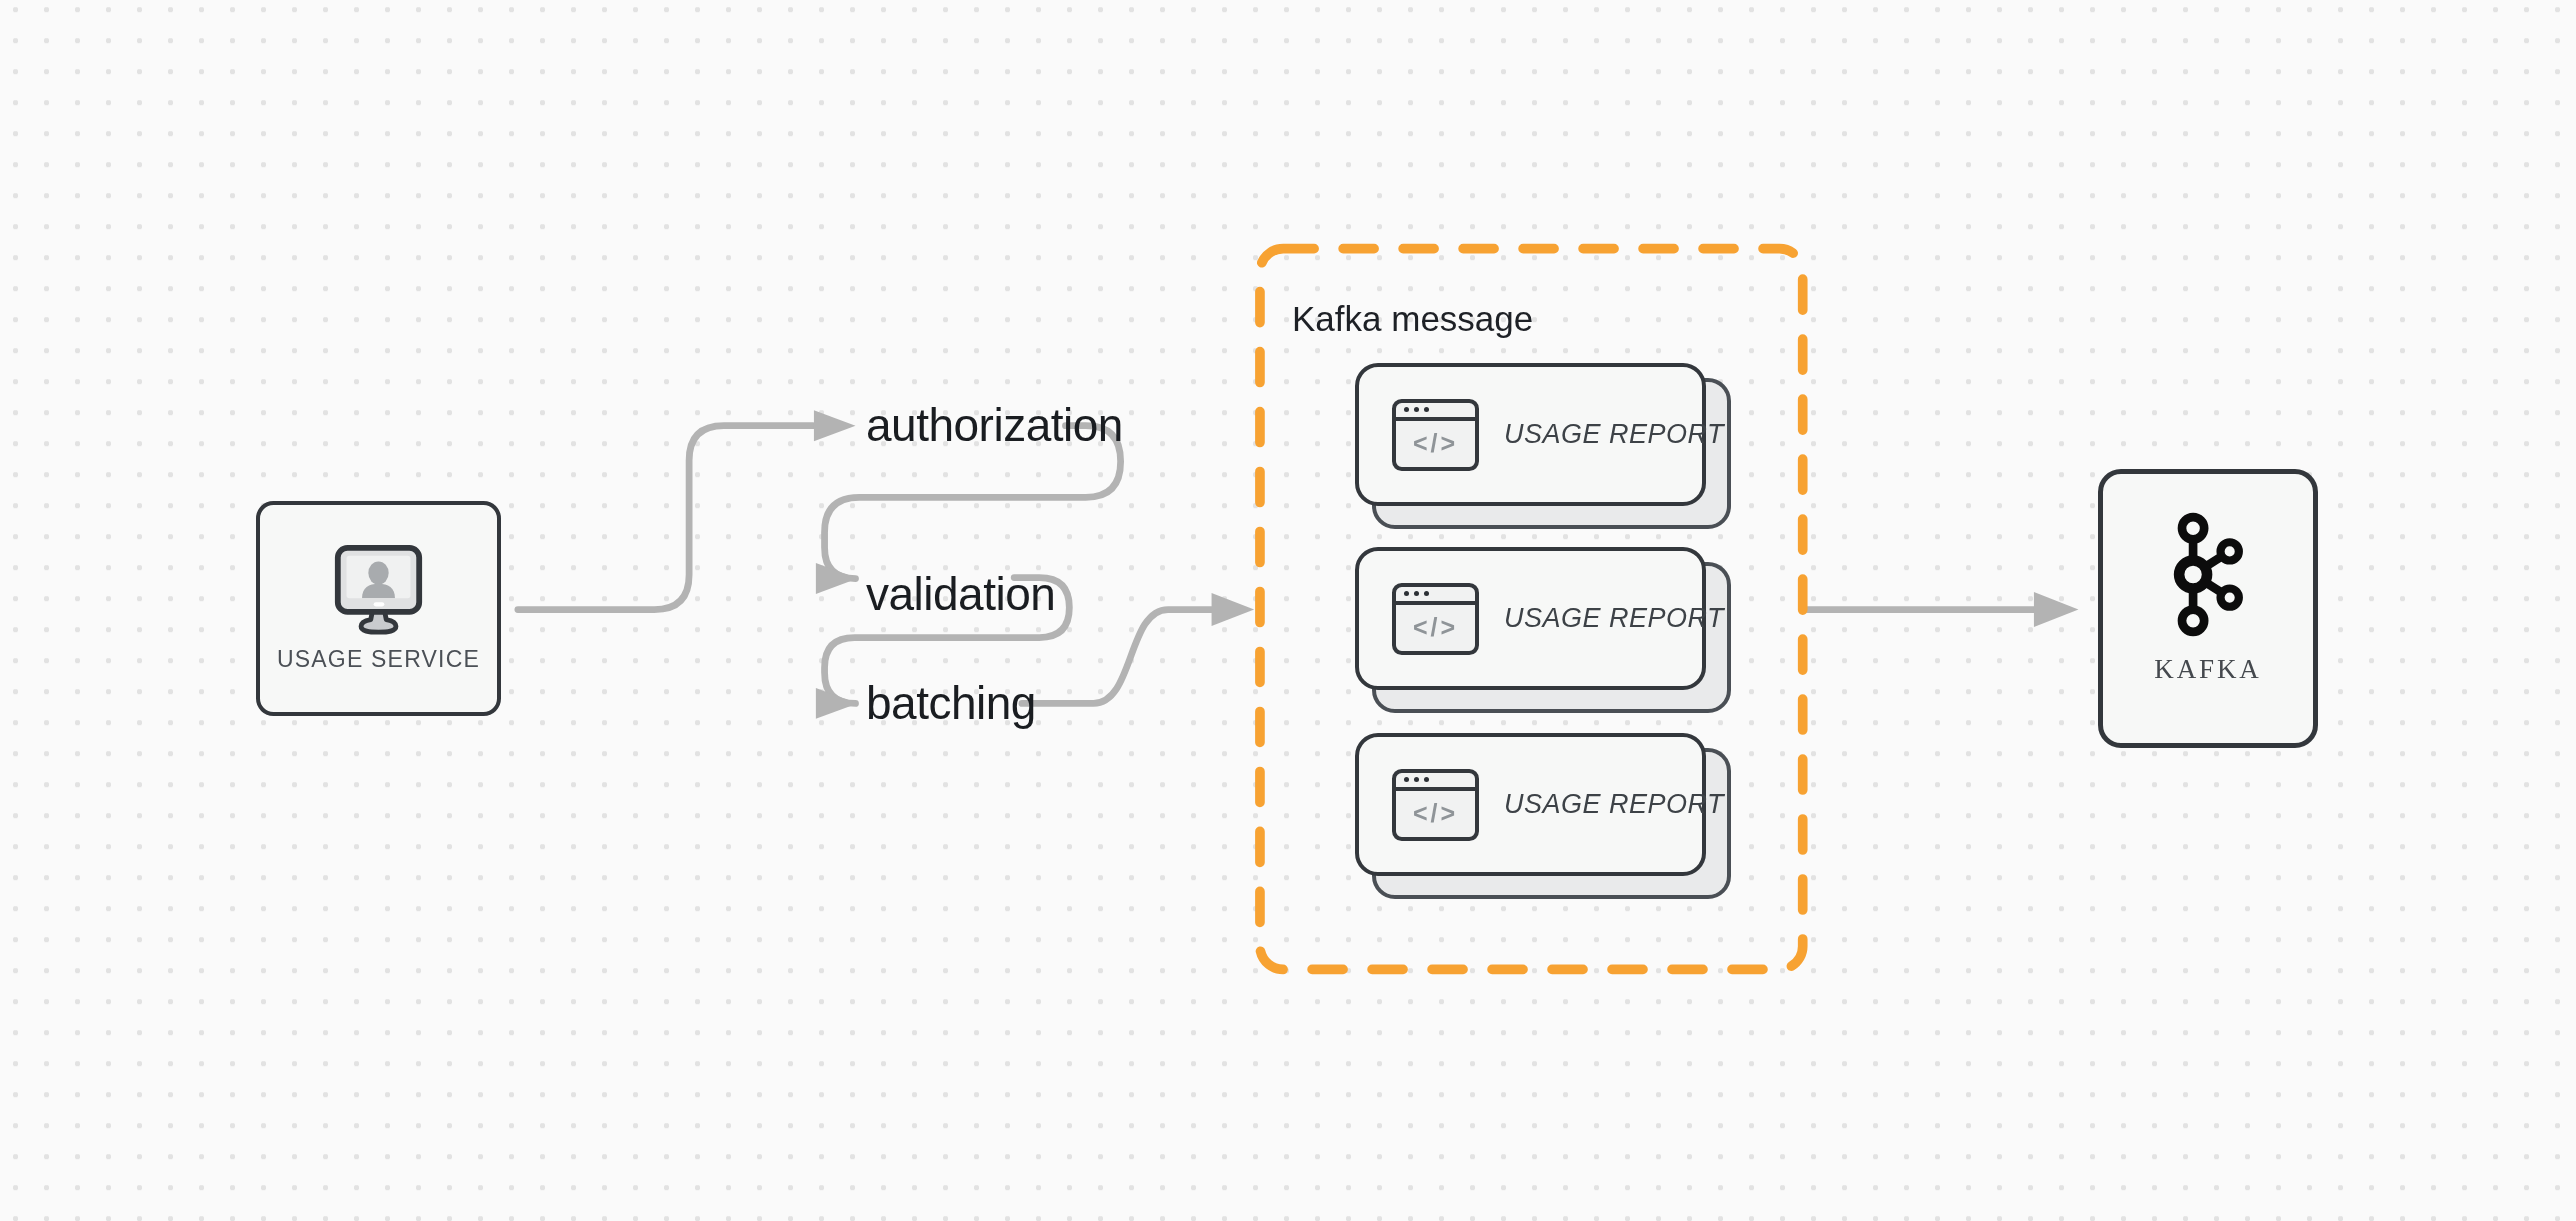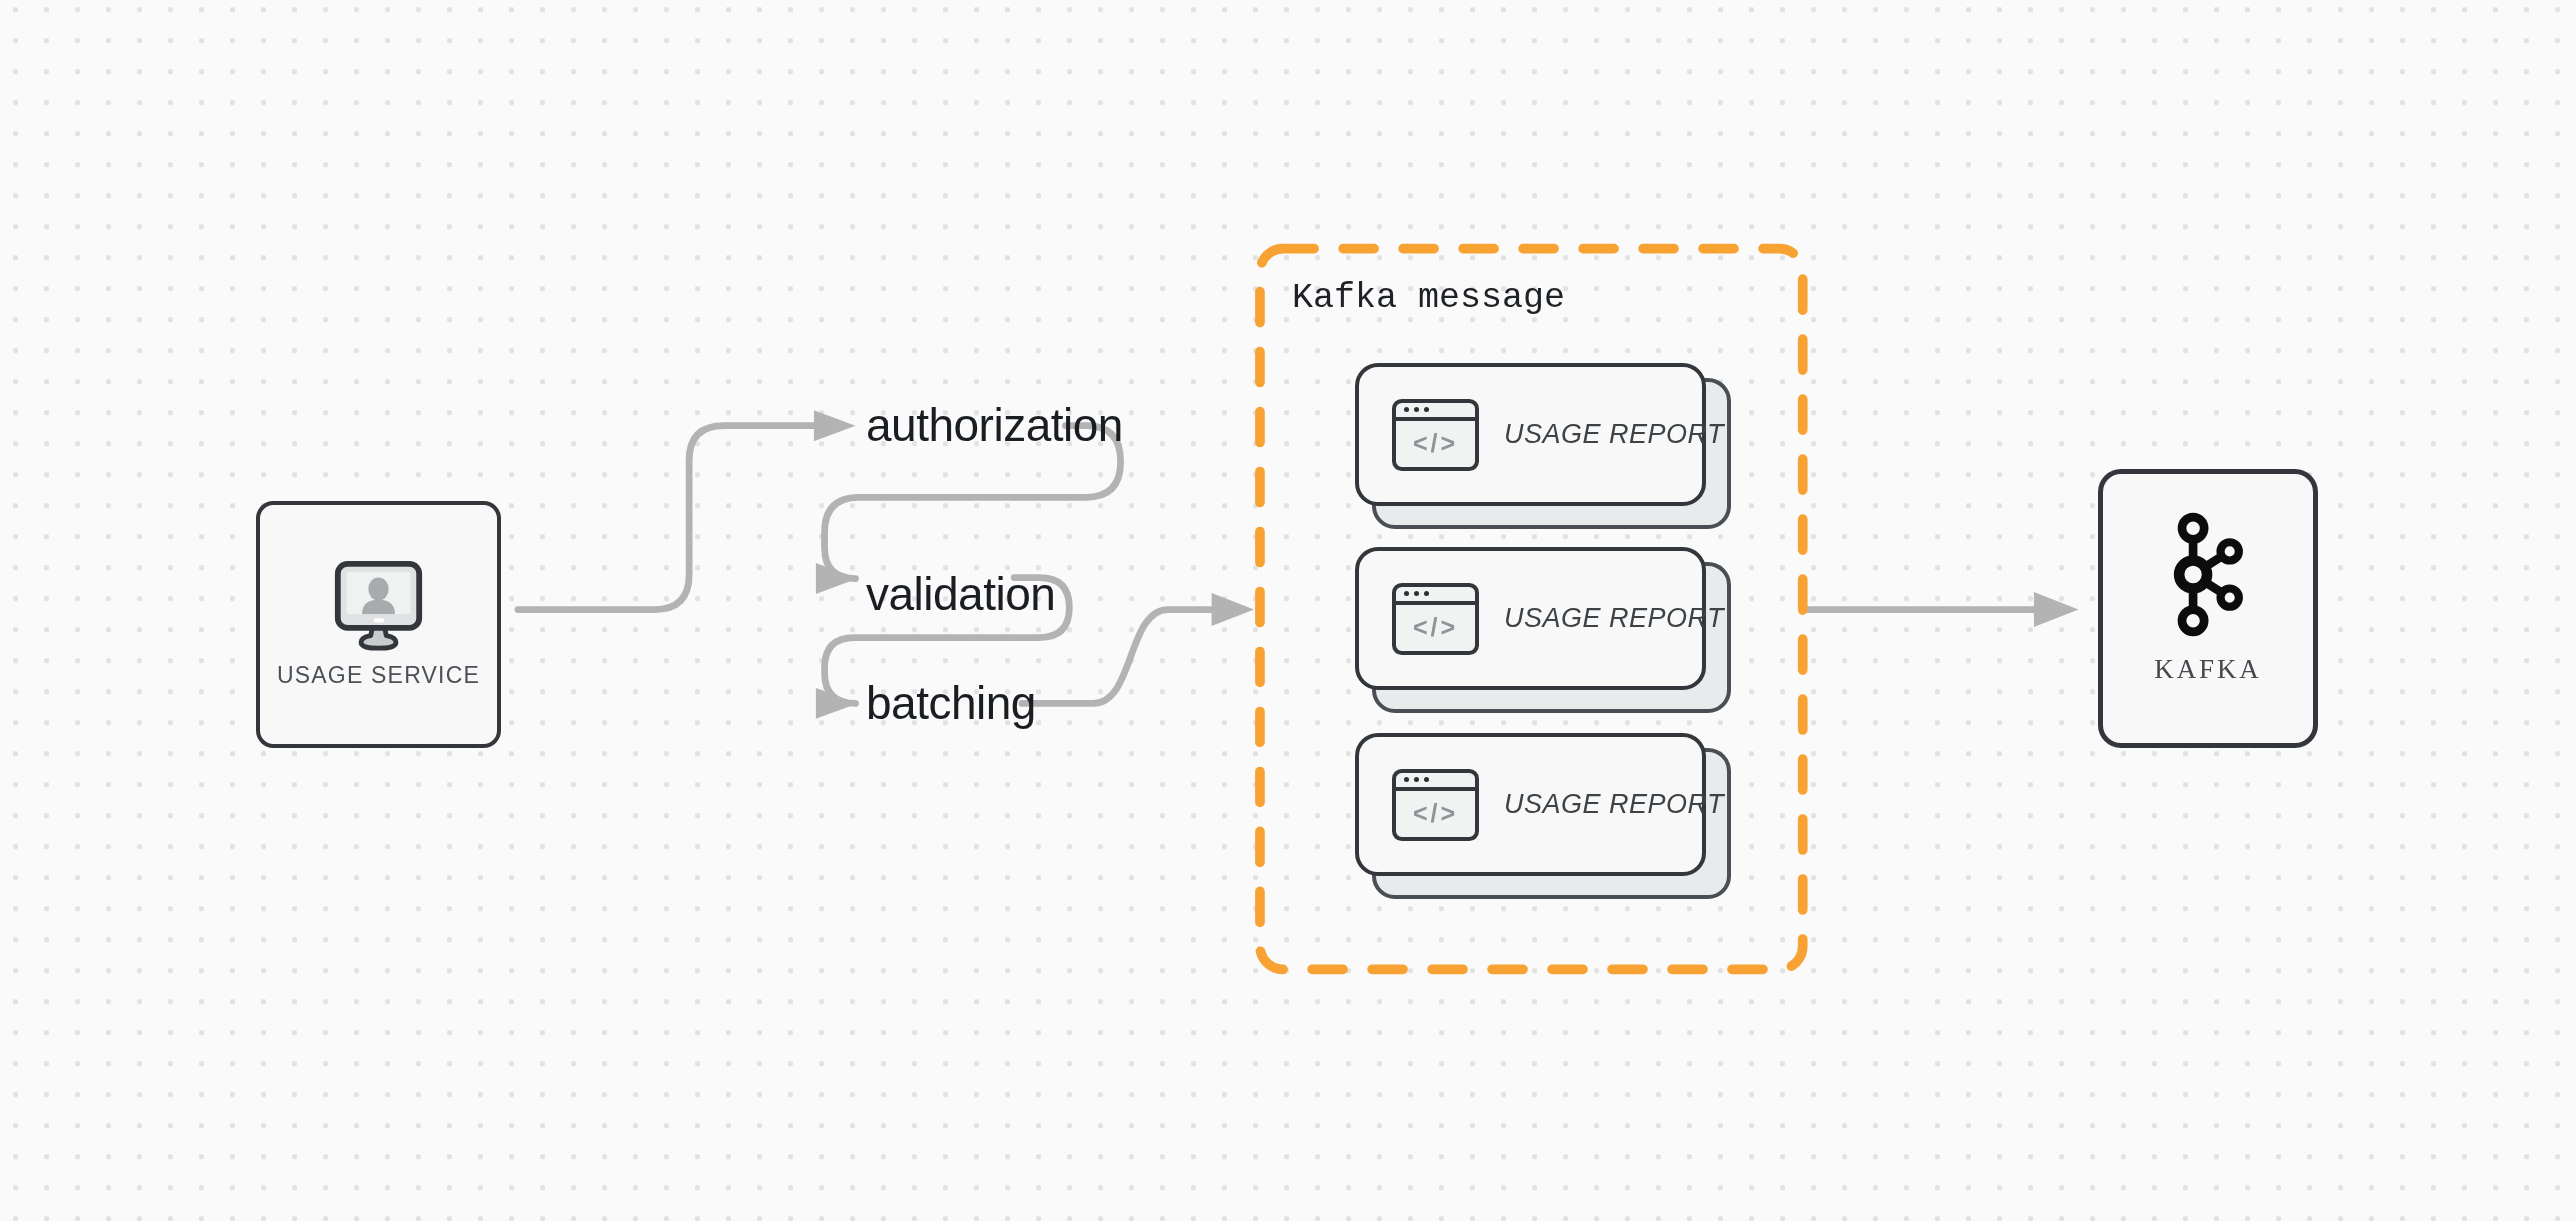--- a/index.html
+++ b/index.html
@@ -18,39 +18,39 @@
 
   
   .node {
     position:absolute;
     background:#f7f8f7;
     border:4.8px solid #33373c;
     border-radius:17.4px;
     display:flex; flex-direction:column;
     align-items:center; justify-content:center;
   }
-  .node-usage { left:256px; top:501px; width:245px; height:247px; }
+  .node-usage { left:256px; top:501px; width:245px; height:215px; }
   .node-kafka { left:2098px; top:469px; width:220px; height:279px; border-width:5.8px; border-radius:23px; padding-bottom:25px; }
   .node-label {
     font-size:23px; font-weight:500; letter-spacing:1.2px;
     color:#4b5056; margin-top:9.7px; white-space:nowrap;
   }
   .node-kafka .node-label { font-size:27px; letter-spacing:2.9px; color:#45494e; margin-top:11.6px;font-family:Liberation Serif, serif; }
 
   
   .flow-label {
     position:absolute; transform:translateY(-50%);
     font-size:46px; font-weight:500; letter-spacing:-0.5px;
     color:#1a1d21; white-space:nowrap;
   }
 
   
   .group-title {
-    position:absolute; left:1292px; top:298px; transform:translateY(-50%);
-    font-size:35px; font-weight:500; color:#1e2126; white-space:nowrap;font-family:Liberation Mono, monospace;
+    position:absolute; left:1292px; top:319px; transform:translateY(-50%);
+    font-size:35px; font-weight:500; color:#1e2126; white-space:nowrap;
   }
   .card { position:absolute; left:1355px; width:351px; height:143px; }
   .card::before {
     content:""; position:absolute; left:16.5px; top:14.5px;
     width:351px; height:143px;
     background:#e9eaeb; border:4.8px solid #4a4f55; border-radius:23px;
   }
   .card-front {
     position:absolute; inset:0;
     background:#f7f8f7; border:4.8px solid #33373c; border-radius:23px;

